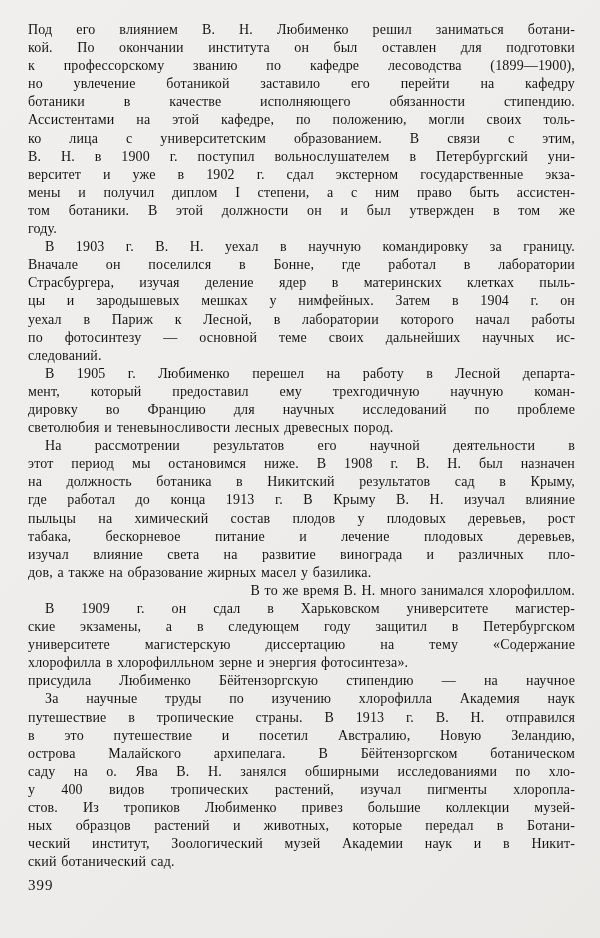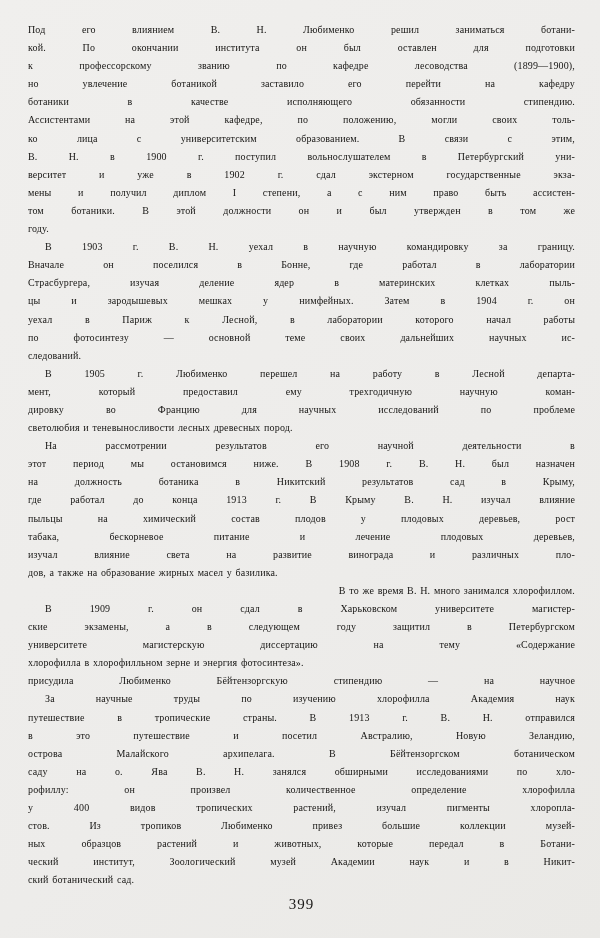--- a/index.html
+++ b/index.html
@@ -19,41 +19,41 @@
     width: 600px;
     height: 938px;
     padding: 21px 25px 0 28px;
     background: linear-gradient(135deg, #f0efed 0%, #edecea 60%, #eae9e6 100%);
   }
   .para {
     margin: 0;
     padding: 0;
   }
   .line {
-    font-size: 10px;
+    font-size: 14px;
     line-height: 18.1px;
     height: 18.1px;
     letter-spacing: 0.15px;
     word-spacing: 1px;
     text-align: left;
     white-space: normal;
     overflow: hidden;
   }
   
   .line.just {
     text-align: justify;
     text-align-last: justify;
   }
   .line.indent {
     text-indent: 17px;
     text-align: right;
   }
   .pagenum {
     margin-top: 5px;
-    text-align: center;
+    text-align: left;
     font-size: 15px;
     line-height: 18px;
     letter-spacing: 1px;
     color: #1a1917;
   }
 </style>
 </head>
 <body>
 
 <div class="page">
@@ -106,21 +106,20 @@
         <div class="line just">университете магистерскую диссертацию на тему «Содержание</div>
         <div class="line">хлорофилла в хлорофилльном зерне и энергия фотосинтеза».</div>
       </div>
       <div class="para">
         <div class="line just">присудила Любименко Бёйтензоргскую стипендию — на научное</div>
         <div class="line just indent">За научные труды по изучению хлорофилла Академия наук</div>
         <div class="line just">путешествие в тропические страны. В 1913 г. В. Н. отправился</div>
         <div class="line just">в это путешествие и посетил Австралию, Новую Зеландию,</div>
         <div class="line just">острова Малайского архипелага. В Бёйтензоргском ботаническом</div>
         <div class="line just">саду на о. Ява В. Н. занялся обширными исследованиями по хло-</div>
-        <div class="line just">рофиллу: он произвел количественное определение хлорофилла</div>
         <div class="line just">у 400 видов тропических растений, изучал пигменты хлоропла-</div>
         <div class="line just">стов. Из тропиков Любименко привез большие коллекции музей-</div>
         <div class="line just">ных образцов растений и животных, которые передал в Ботани-</div>
         <div class="line just">ческий институт, Зоологический музей Академии наук и в Никит-</div>
         <div class="line">ский ботанический сад.</div>
       </div>
     </div>
   <div class="pagenum">399</div>
 </div>
 

